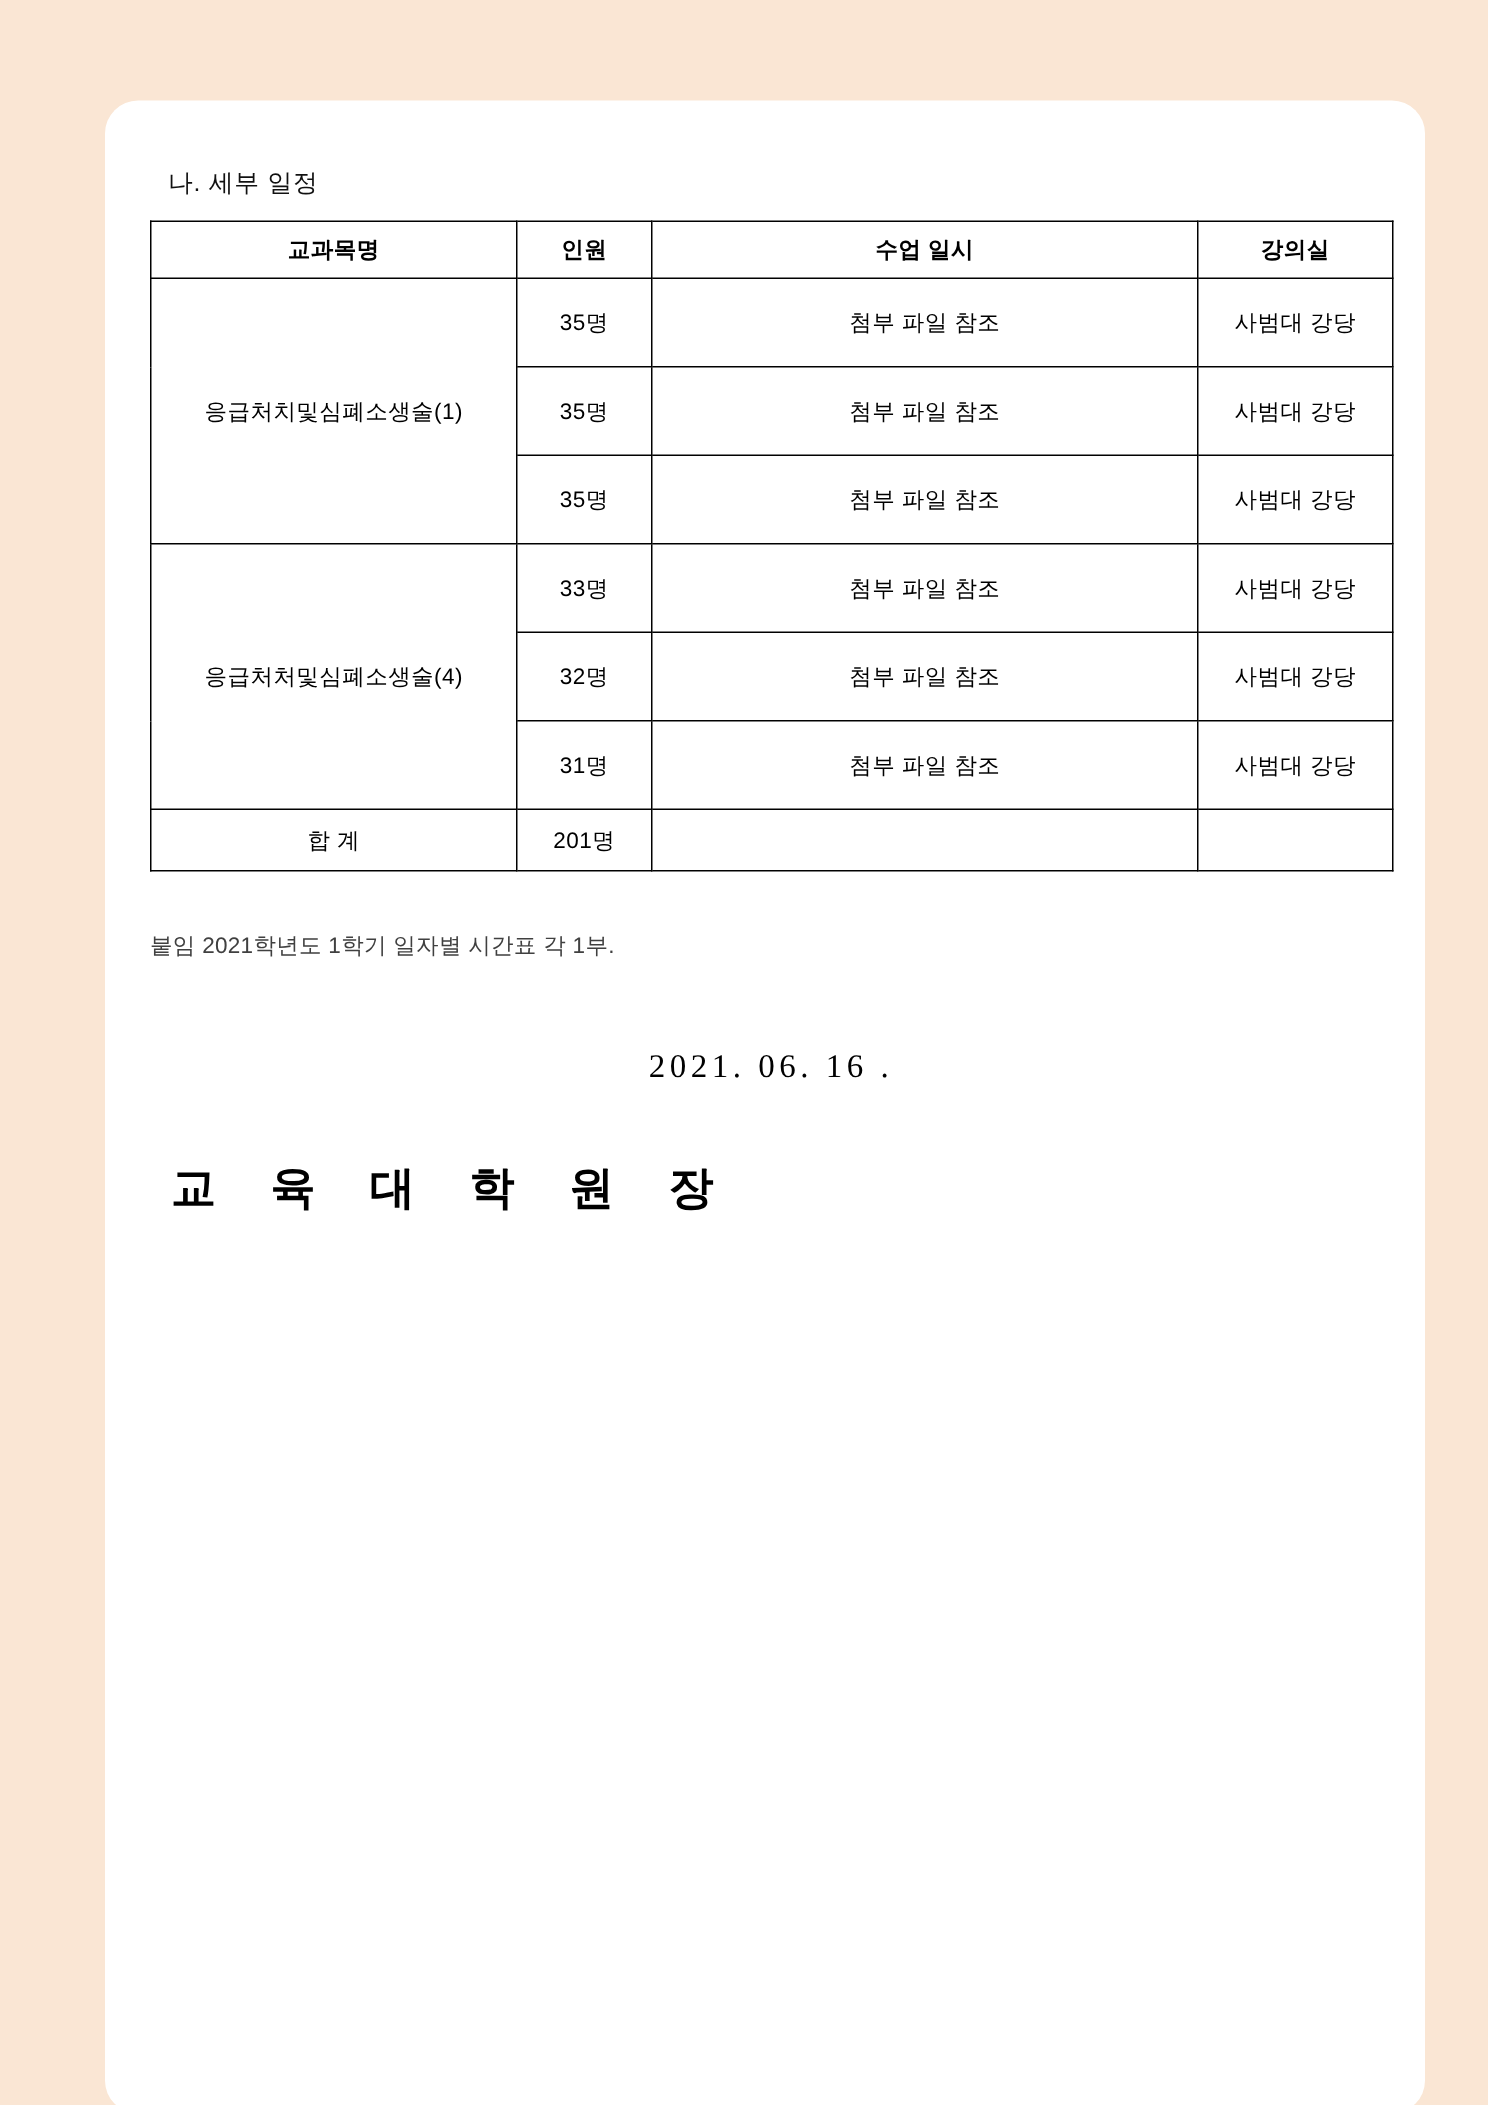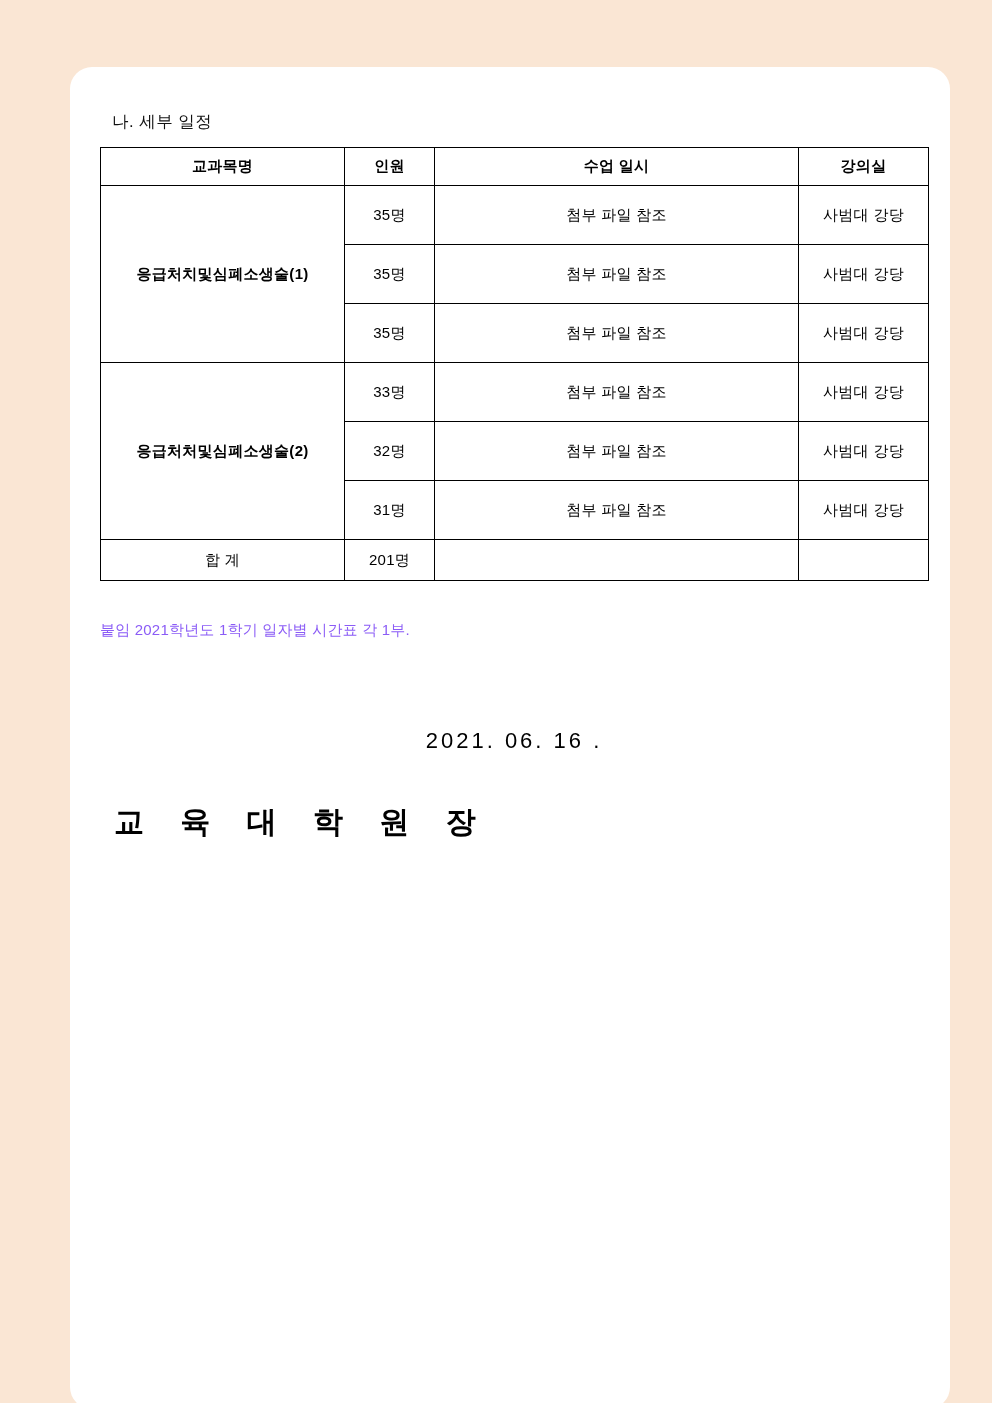--- a/index.html
+++ b/index.html
@@ -58,47 +58,47 @@
     height: 56px;
   }
   .col-subject { width: 244px; }
   .col-count { width: 90px; }
   .col-datetime { width: 364px; }
   .col-room { width: 130px; }
 
   .subject-cell {
     font-size: 15px;
     letter-spacing: 0.8px;
-    font-weight: bold;
   }
   .total-label {
     letter-spacing: 6px;
     font-size: 15px;
     margin-left: 16px;
   }
   .instructor-line {
     font-size: 16px;
     margin: 22px 0 0 12px;
     color: #111;
   }
   .instructor-line .lbl {
     font-weight: bold;
   }
   .attachment-line {
     font-size: 15px;
     margin: 40px 0 16px 0px;
-    color: #8b5cf6;
+    color: #404040;
     letter-spacing: 0.2px;
   }
   .date-line {
     text-align: center;
     font-size: 22px;
     letter-spacing: 3px;
-    margin-top: 88px;
+    margin-top: 58px;
     color: #000;
+    font-family: Liberation Serif, serif;
   }
   .issuer-line {
     font-size: 30px;
     font-weight: bold;
     letter-spacing: 14px;
     margin-top: 48px;
     color: #000;
     text-indent: 14px;
   }
 </style>
@@ -137,21 +137,21 @@
           <td>첨부 파일 참조</td>
           <td>사범대 강당</td>
         </tr>
         <tr>
           <td>35명</td>
           <td>첨부 파일 참조</td>
           <td>사범대 강당</td>
         </tr>
 
         <tr>
-          <td class="subject-cell" rowspan="3">응급처처및심폐소생술(2)</td>
+          <td class="subject-cell" rowspan="3">응급처처및심폐소생술(4)</td>
           <td>33명</td>
           <td>첨부 파일 참조</td>
           <td>사범대 강당</td>
         </tr>
         <tr>
           <td>32명</td>
           <td>첨부 파일 참조</td>
           <td>사범대 강당</td>
         </tr>
         <tr>

